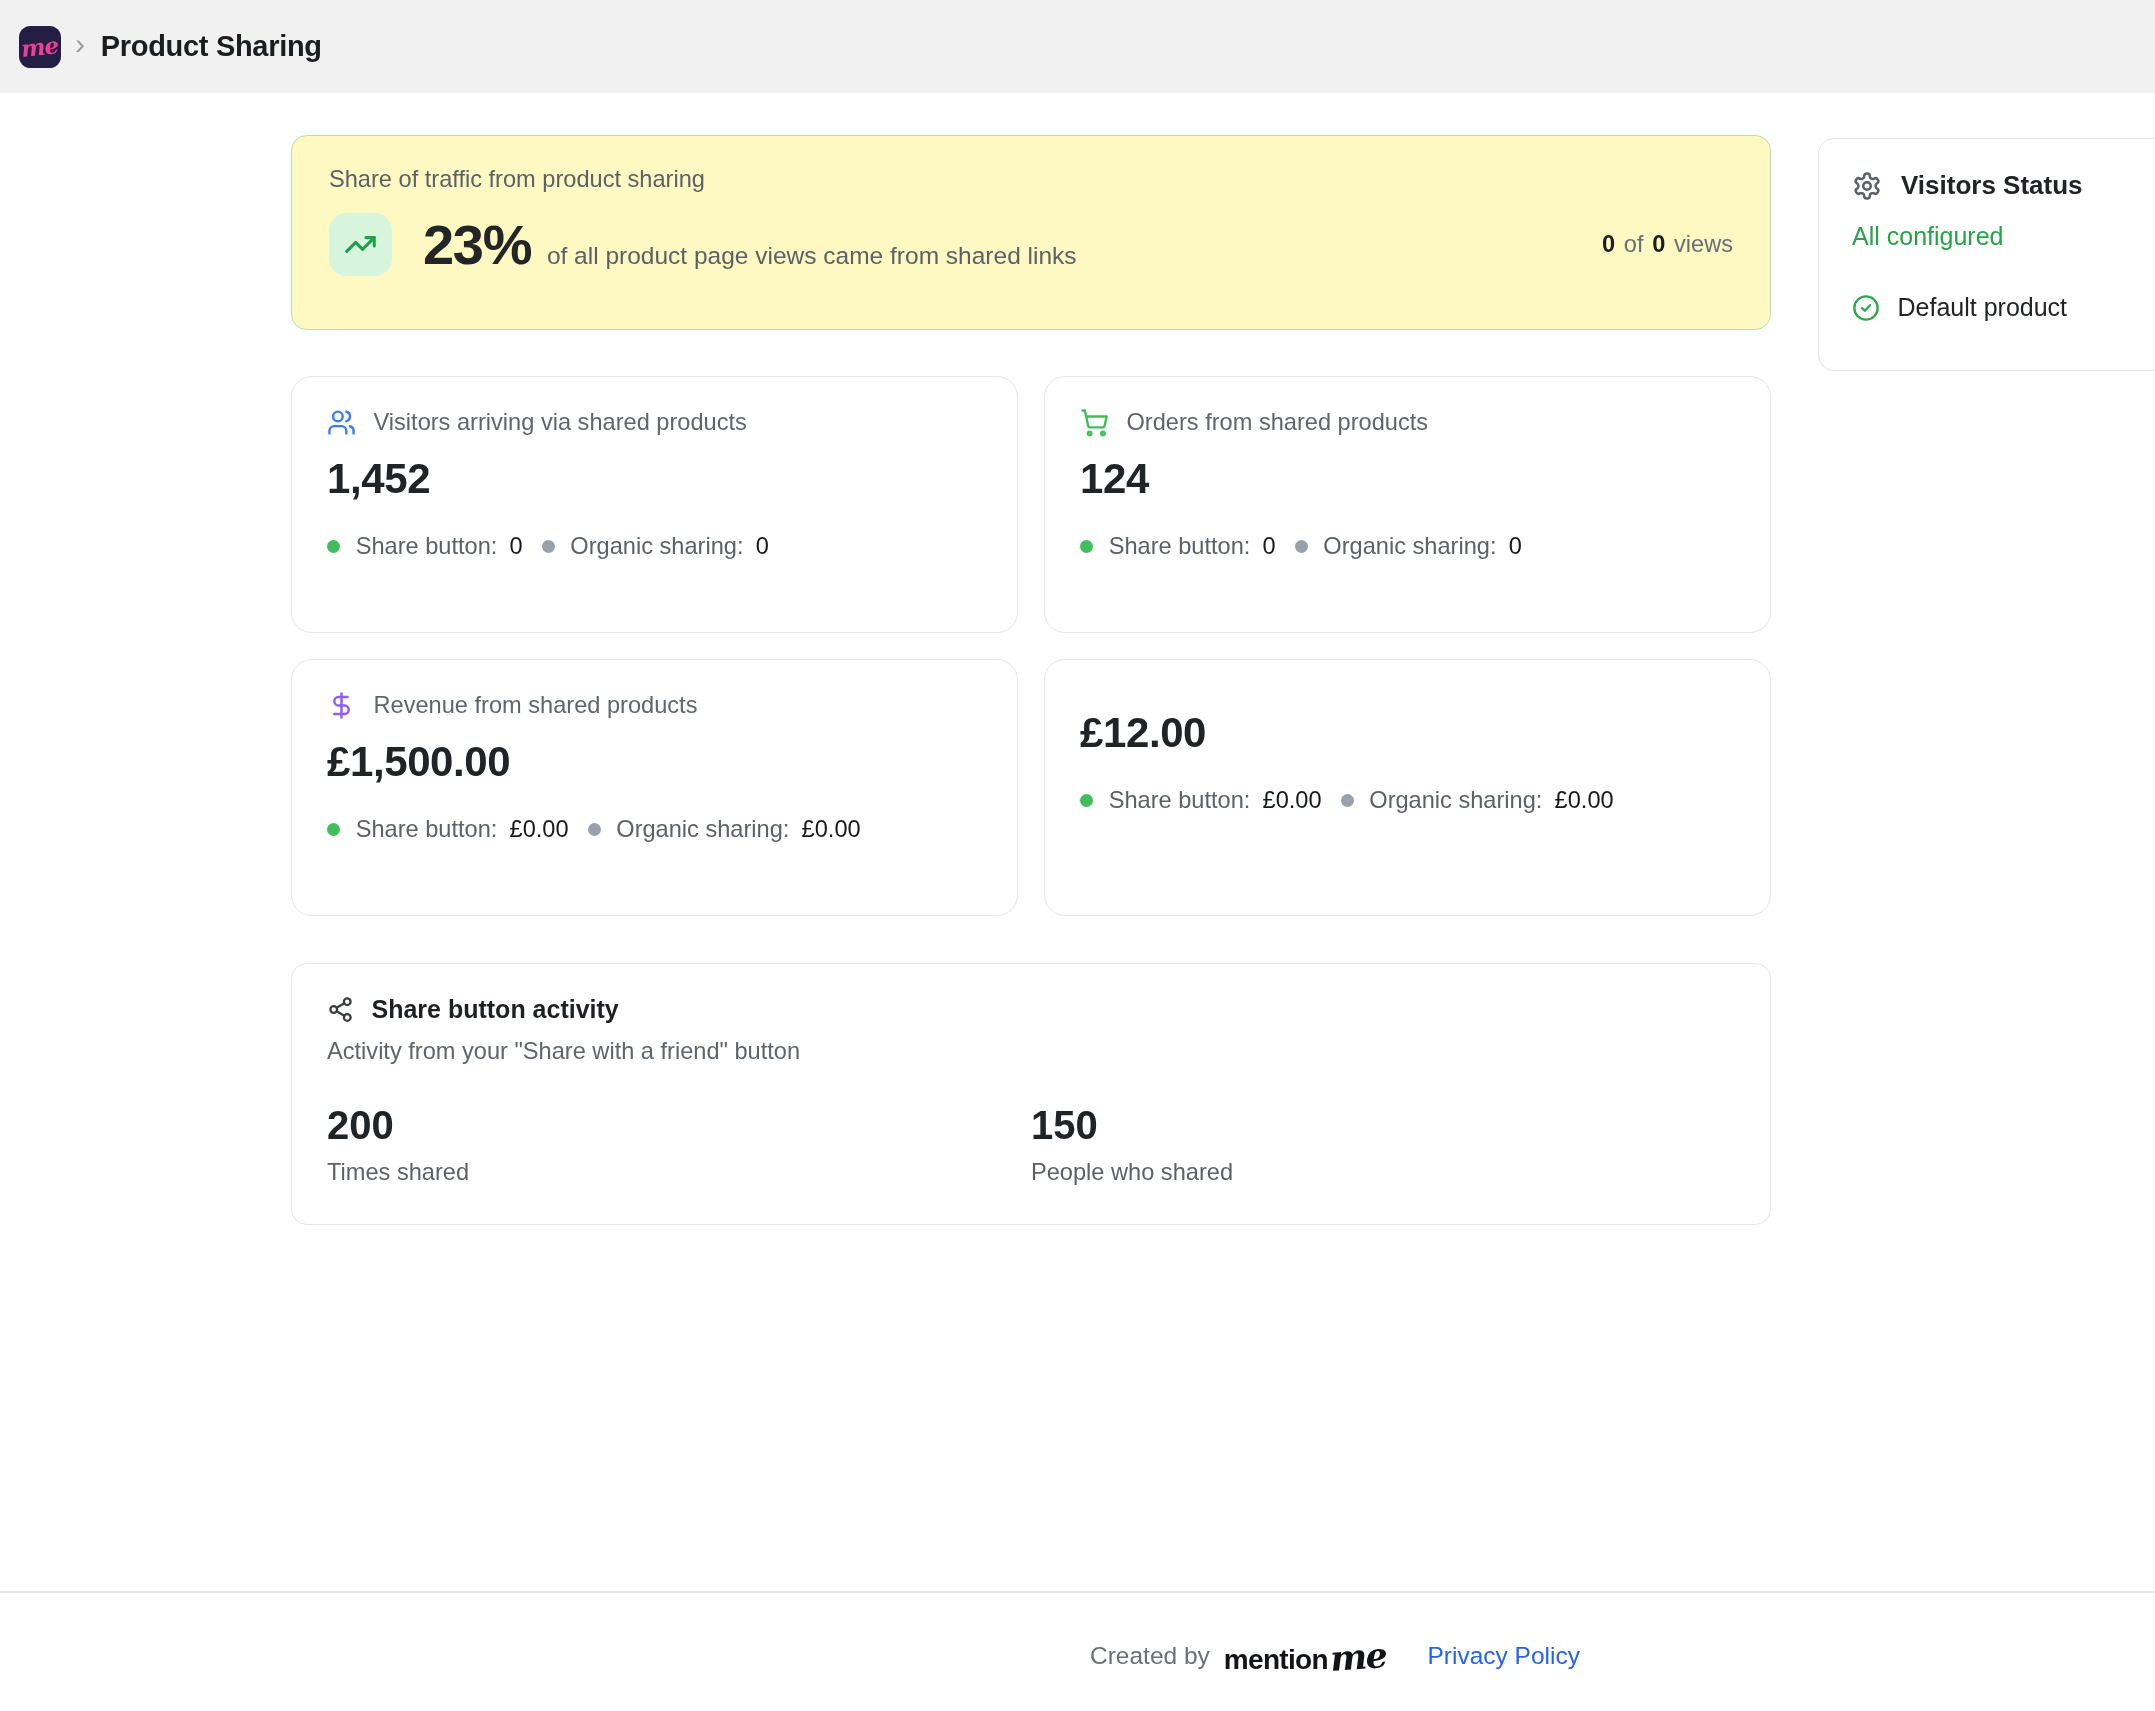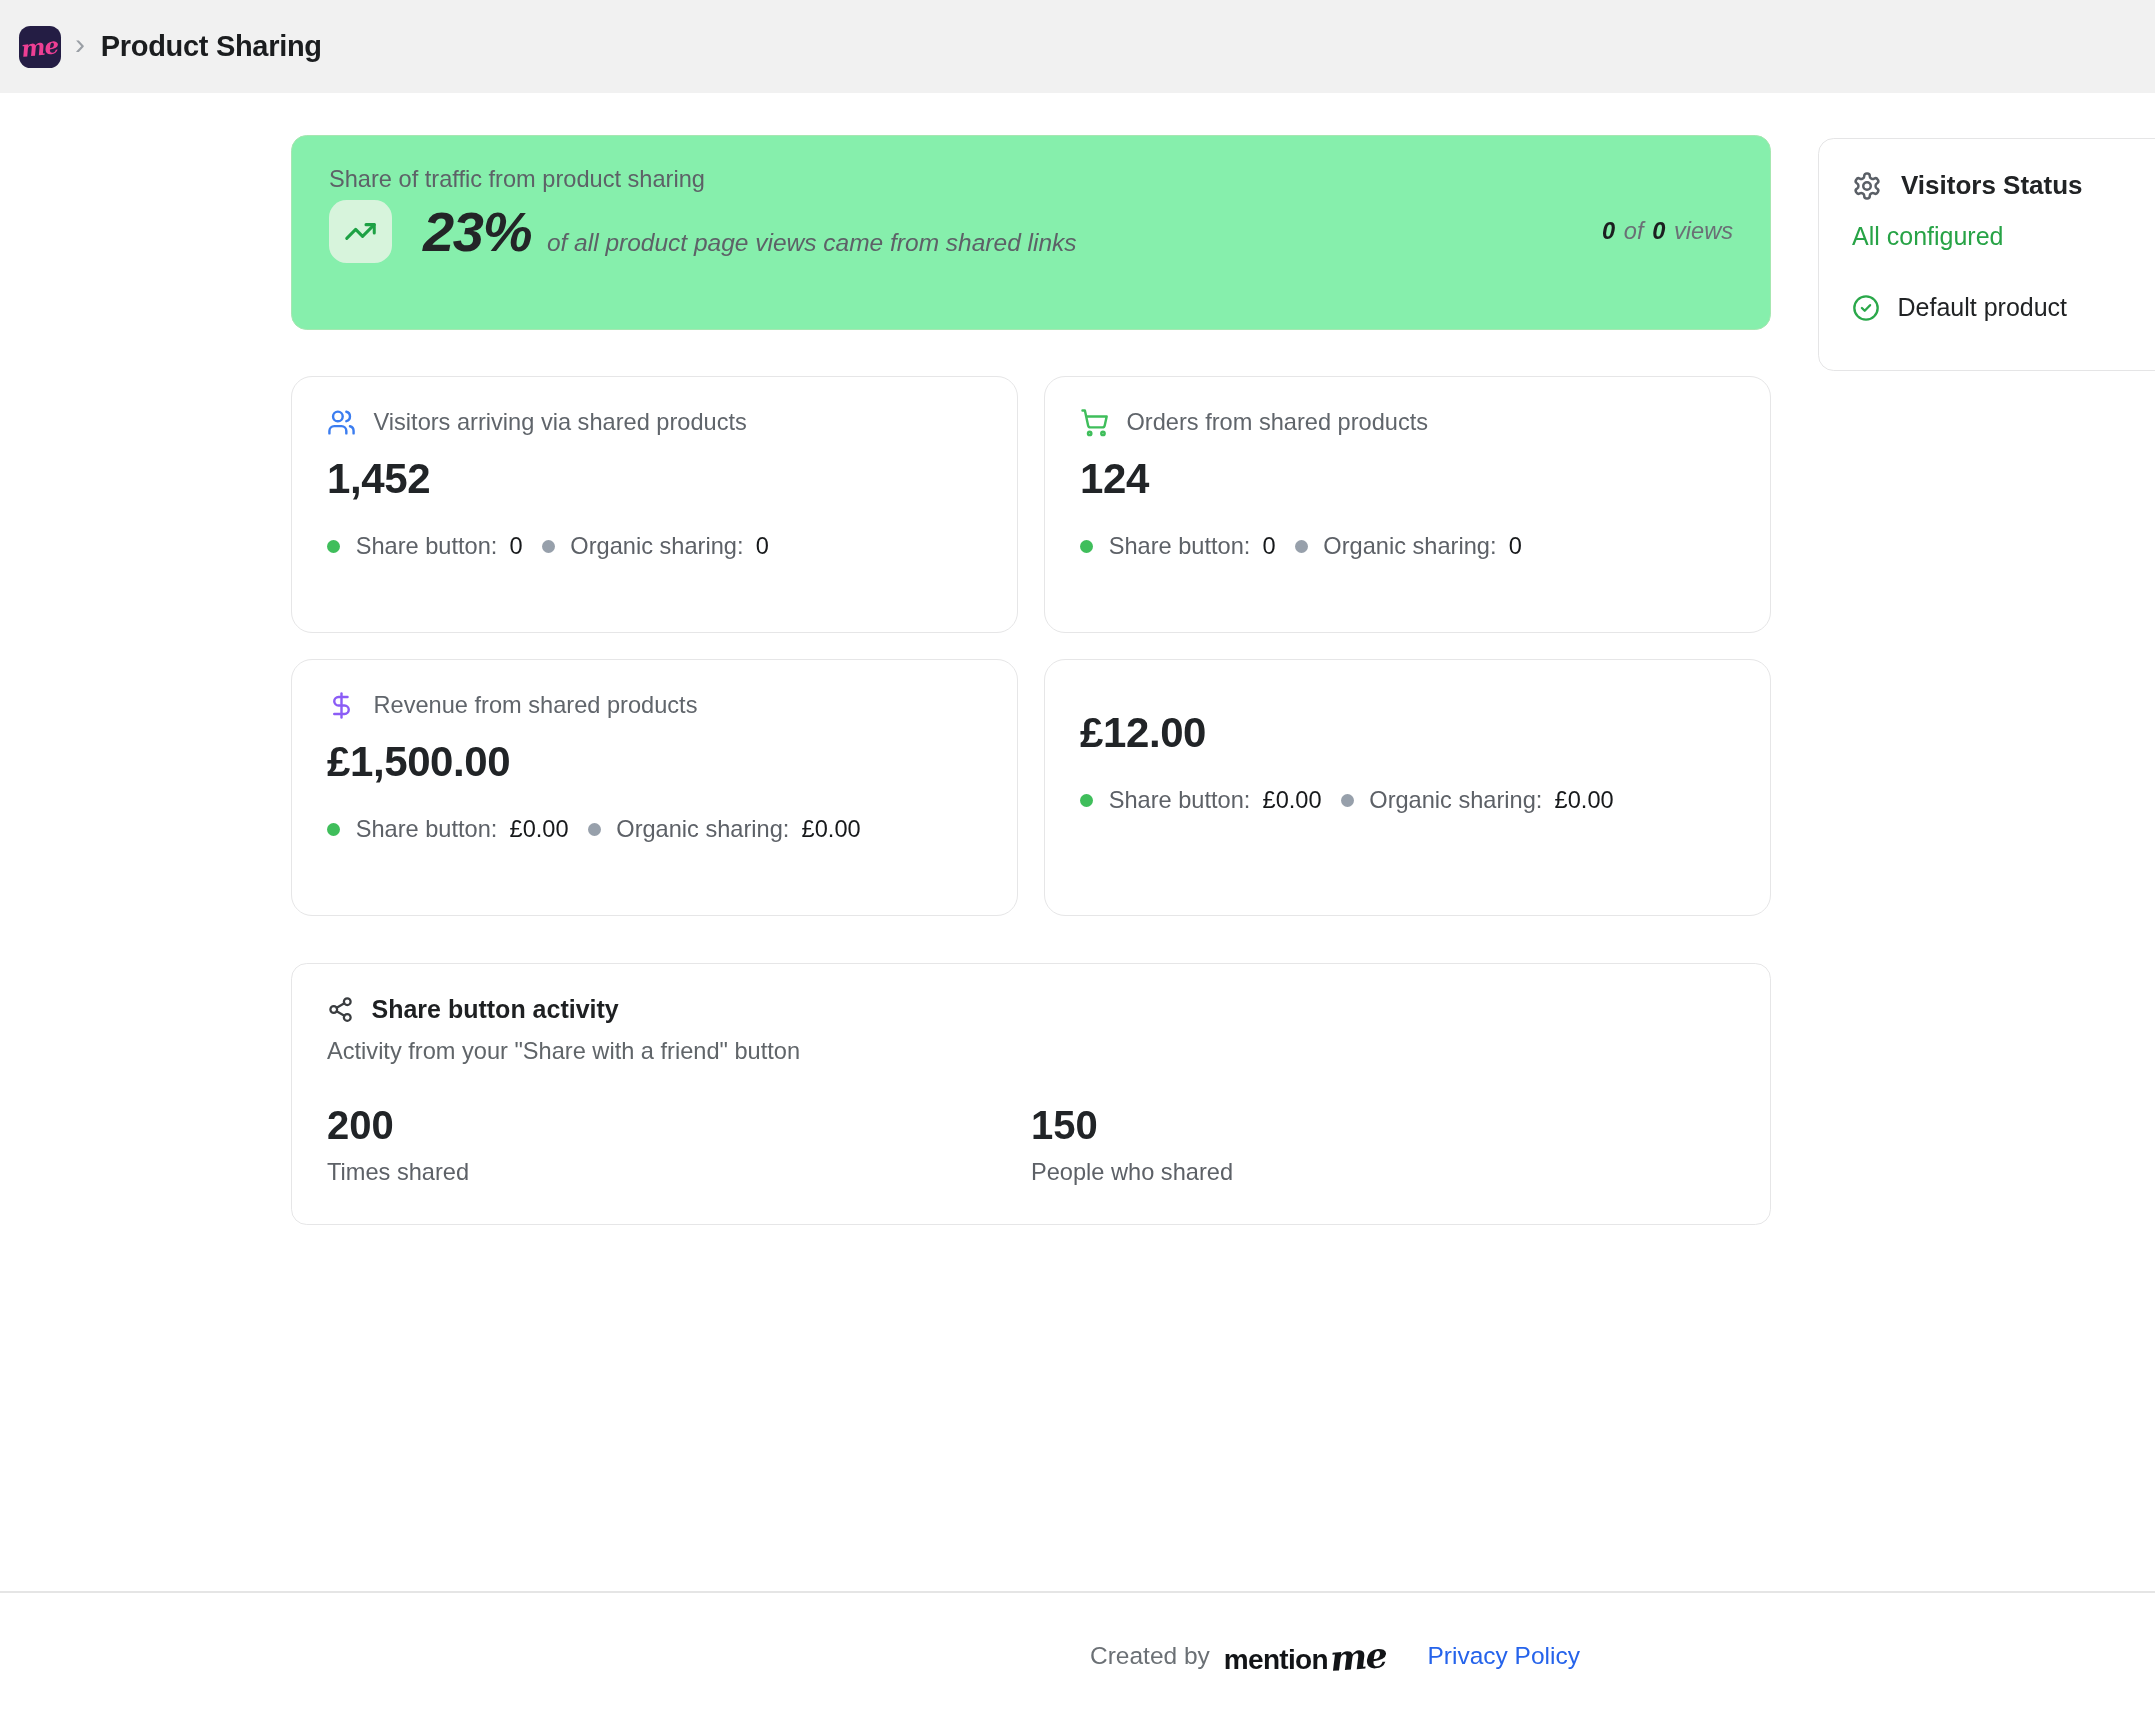--- a/index.html
+++ b/index.html
@@ -11,23 +11,23 @@
     background:#f1f1f1; display:flex; align-items:center; padding-left:19px; }
   .app-logo { width:42px; height:42px; border-radius:11.4px; background:#241d44;
     display:flex; align-items:center; justify-content:center; cursor:pointer; flex:0 0 auto; }
   .app-logo span { color:#ee3f94; font-family:"DejaVu Serif", serif; font-style:italic;
     font-weight:700; font-size:23px; transform:rotate(-6deg); letter-spacing:-0.9px; }
   .crumb-chevron { color:#9a9fa5; font-size:30px; margin:0 15.7px 0 14px; font-weight:400; line-height:1; padding-bottom:5.2px;}
   .page-title { font-size:29px; font-weight:700; color:#1b1d1f; letter-spacing:-0.3px; }
 
   
   .banner { position:absolute; left:291px; top:135px; width:1480px; height:195px;
-    background:#86efac; border:1.7px solid #a6e7b1; border-radius:15.7px; padding:30px 37px; }
+    background:#fef9c3; border:1.7px solid #a6e7b1; border-radius:15.7px; padding:30px 37px; }
   .banner-label { font-size:23.6px; color:#5d6167; }
-  .banner-row { display:flex; align-items:center; margin-top:6px;font-style:italic; }
+  .banner-row { display:flex; align-items:center; margin-top:19px; }
   .banner-badge { width:63px; height:63px; border-radius:17.5px; background:#d7f4dc;
     display:flex; align-items:center; justify-content:center; flex:0 0 auto; }
   .banner-textline { display:flex; align-items:baseline; margin-left:31px; }
   .banner-percent { font-size:56px; font-weight:700; color:#232527; letter-spacing:-1.3px; }
   .banner-desc { font-size:24.5px; color:#5d6167; margin-left:15.7px; }
   .banner-views { margin-left:auto; font-size:23.6px; color:#6a6f75; display:flex; gap:8.7px; align-items:baseline;}
   .banner-views b { color:#1c1e20; font-weight:700; }
 
   
   .ext-card { position:absolute; left:1818px; top:138px; width:419px; height:233px;

